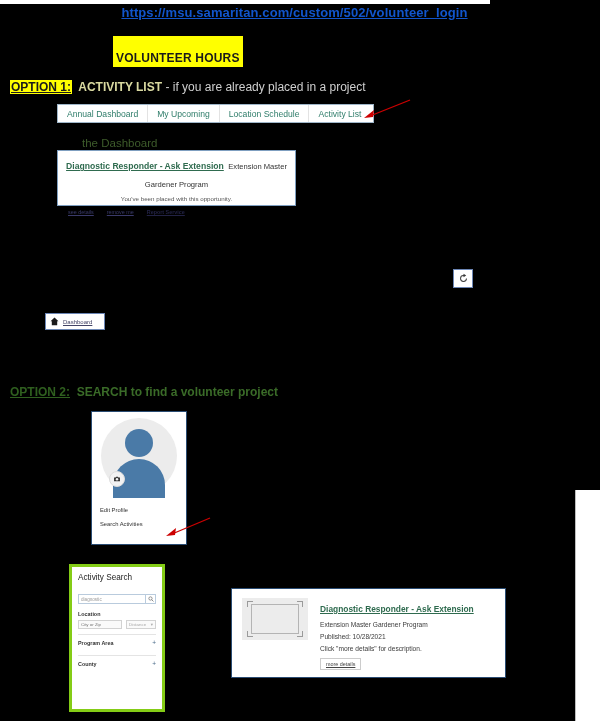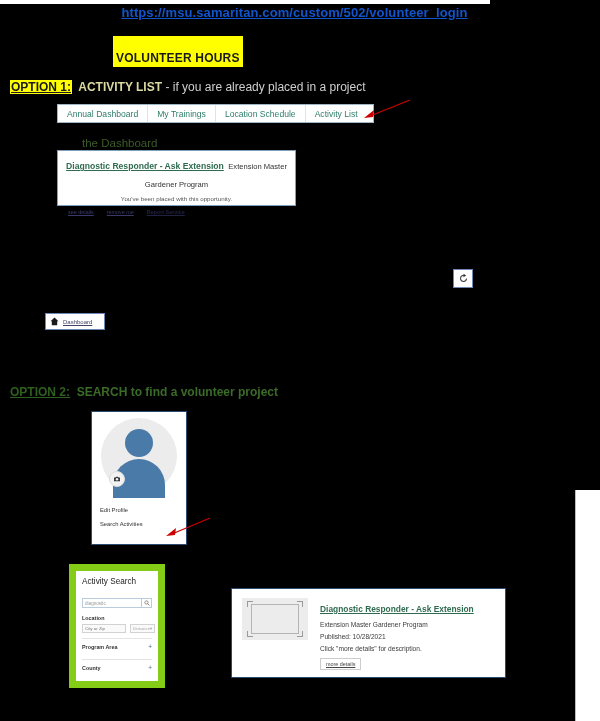--- a/index.html
+++ b/index.html
@@ -179,23 +179,23 @@
   }
   .pc-links { padding: 9px 8px 0 8px; }
   .pc-links a {
     display: block; font-size: 5.8px; color: #333333;
     margin-bottom: 8px; text-decoration: none;
   }
 
   
   .search-panel {
     position: absolute; left: 69px; top: 564px;
-    width: 96px; height: 124px;
-    background: #ffffff;
-    border: 7px solid #84cc16;
+    width: 96px; height: 148px;
+    background: #ffffff;
+    border: 3px solid #84cc16;
     padding: 6px 6px 0 6px;
   }
   .sp-title { font-size: 8.2px; color: #222222; }
   .sp-searchrow {
     display: flex; margin-top: 12px;
     height: 10px;
   }
   .sp-searchrow input {
     flex: 1; min-width: 0; height: 10px;
     border: 1px solid #b9cbdd; border-right: none;
@@ -283,21 +283,21 @@
 <div class="url-line">https://msu.samaritan.com/custom/502/volunteer_login</div>
 
 <div class="vol-hours">VOLUNTEER HOURS</div>
 
 <div class="option1-line">
   <span class="opt-hl">OPTION 1:</span><span class="opt-main">&nbsp; </span><span class="opt-main">ACTIVITY LIST</span><span class="opt-tail"> - if you are already placed in a project</span>
 </div>
 
 <div class="tabbar">
   <div class="tab">Annual Dashboard</div>
-  <div class="tab">My Trainings</div>
+  <div class="tab">My Upcoming</div>
   <div class="tab">Location Schedule</div>
   <div class="tab">Activity List</div>
 </div>
 
 <svg class="arrow" style="left:360px; top:98px;" width="52" height="22">
   <line x1="50" y1="2" x2="10" y2="18" stroke="#cc0000" stroke-width="1.3"></line>
   <polygon points="4,20 14,12 13,19" fill="#cc0000"></polygon>
 </svg>
 
 <div class="the-activity">the Dashboard</div>

